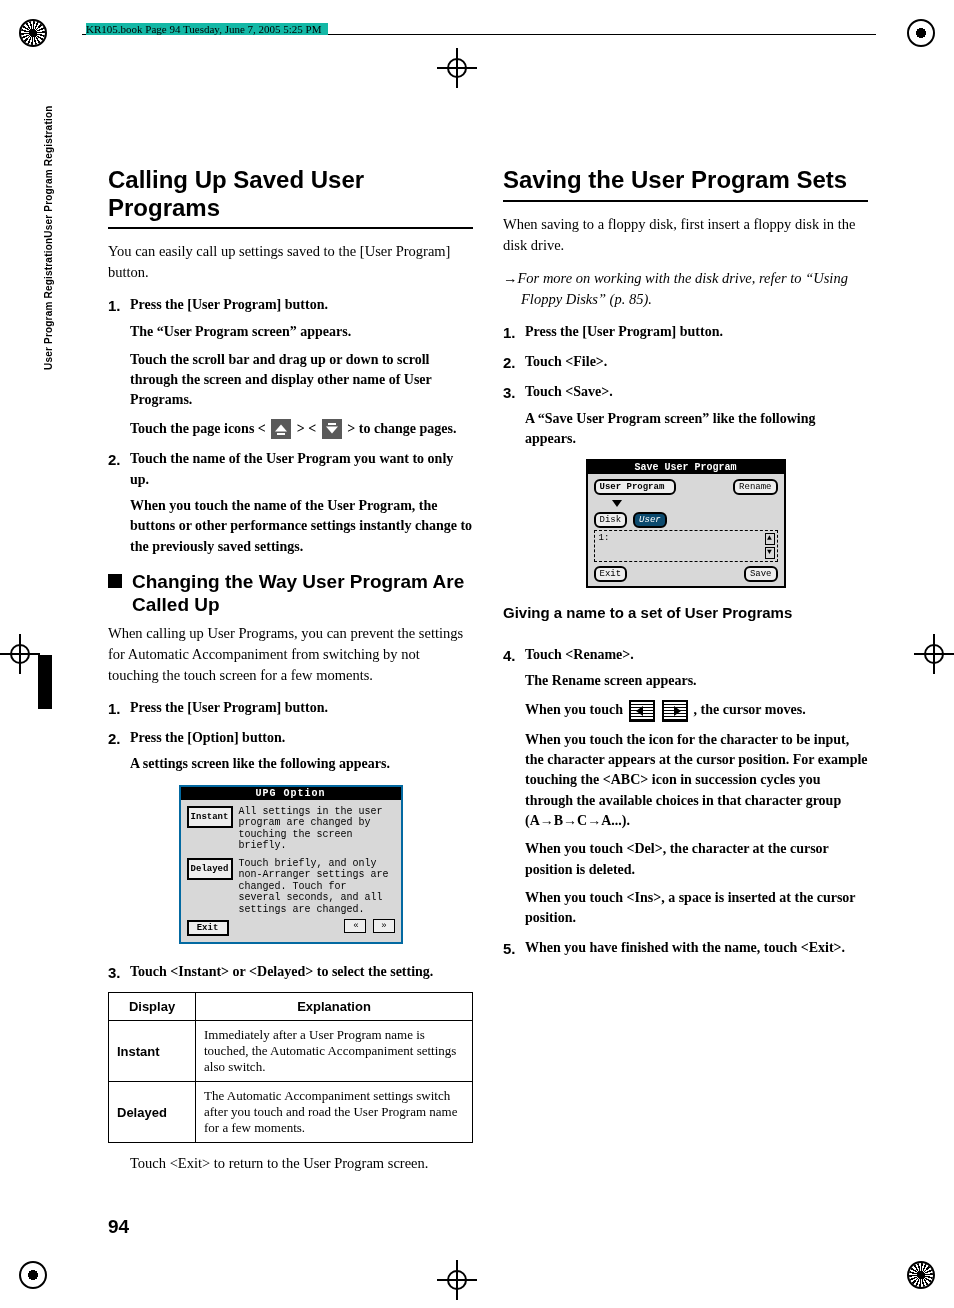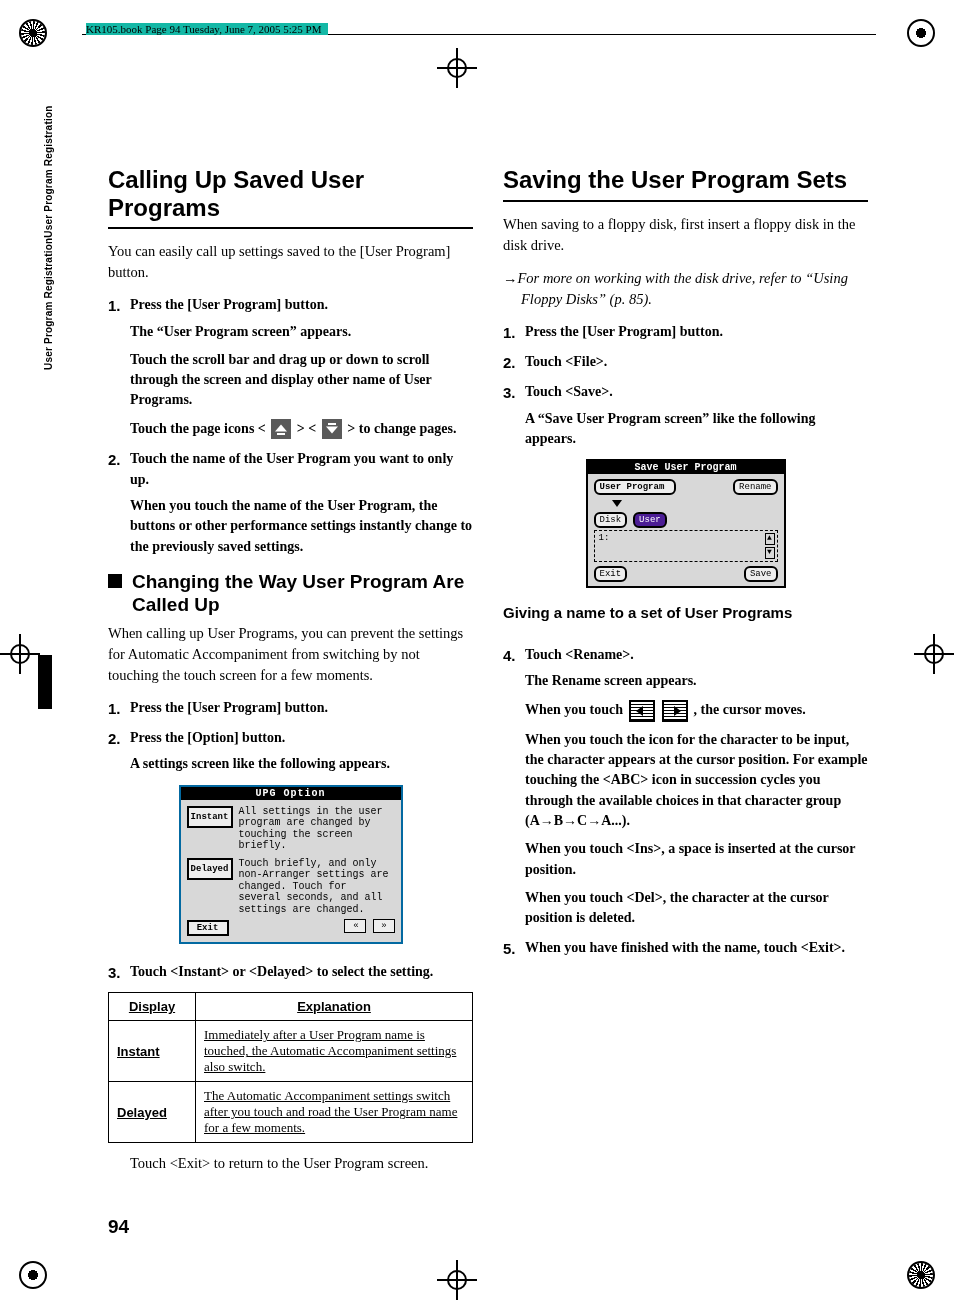--- a/index.html
+++ b/index.html
@@ -324,22 +324,23 @@
   }
   .lcd2 .pill {
     border: 2px solid #000;
     border-radius: 6px;
     padding: 1px 4px;
     font-size: 9px;
     background: #eee;
     white-space: nowrap;
   }
   .lcd2 .pill.filled {
-    background: #4c1d95;
+    background: #0c4a6e;
     color: #fff;
+    font-style: italic;
   }
   .lcd2 .pill.wide { min-width: 70px; font-weight: bold;}
   .lcd2 .arrow-down-lcd {
     width: 0; height: 0;
     border-left: 5px solid transparent;
     border-right: 5px solid transparent;
     border-top: 7px solid #000;
     margin-left: 18px;
   }
   .lcd2 .dotted {
@@ -383,21 +384,20 @@
   }
   .inline-arrow.left::after  { left: 5px;  border-right: 7px solid #000; }
   .inline-arrow.right::after { right: 5px; border-left: 7px solid #000; }
 
   
   table.explain {
     border-collapse: collapse;
     width: 100%;
     margin: 4px 8px 10px 0;
     font-size: 13px;
-    text-decoration: underline;
   }
   table.explain th, table.explain td {
     border: 1px solid #000;
     padding: 6px 8px;
     text-align: left;
     vertical-align: top;
   }
   table.explain th {
     font-family: Arial, Helvetica, sans-serif;
     font-weight: bold;
@@ -592,22 +592,22 @@
         <li>
           <span class="step-title">Touch &lt;Rename&gt;.</span>
           <span class="step-body">The Rename screen appears.</span>
           <span class="step-body">
             <span>When you touch </span>
             <span class="inline-arrow left"></span>
             <span class="inline-arrow right"></span>
             <span>, the cursor moves.</span>
           </span>
           <span class="step-body">When you touch the icon for the character to be input, the character appears at the cursor position. For example touching the &lt;ABC&gt; icon in succession cycles you through the available choices in that character group (A→B→C→A...).</span>
+          <span class="step-body">When you touch &lt;Del&gt;, the character at the cursor position is deleted.</span>
           <span class="step-body">When you touch &lt;Ins&gt;, a space is inserted at the cursor position.</span>
-          <span class="step-body">When you touch &lt;Del&gt;, the character at the cursor position is deleted.</span>
         </li>
         <li>
           <span class="step-title">When you have finished with the name, touch &lt;Exit&gt;.</span>
         </li>
       </ol>
     </div>
   </div>
 
   <div class="page-number">94</div>
 </div>

